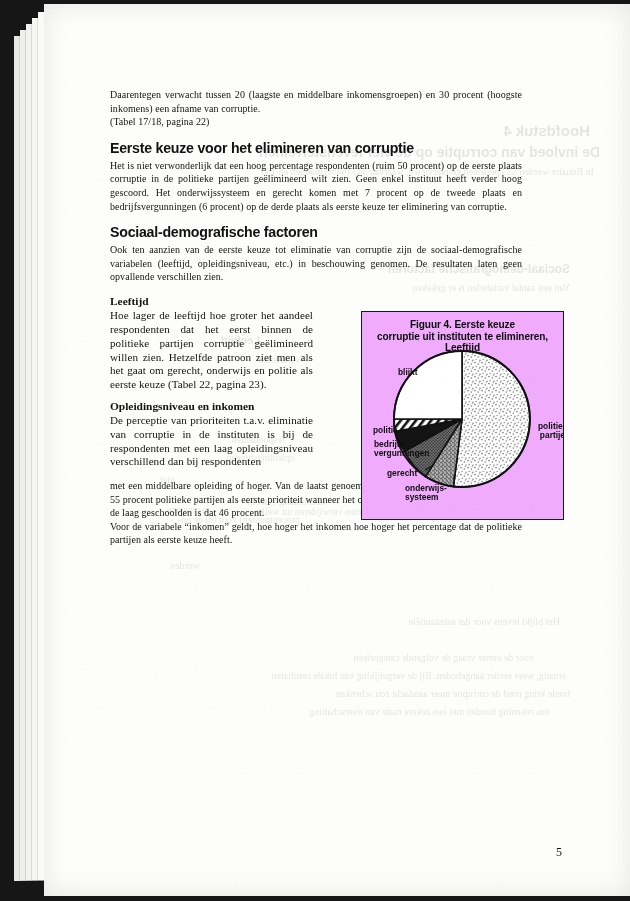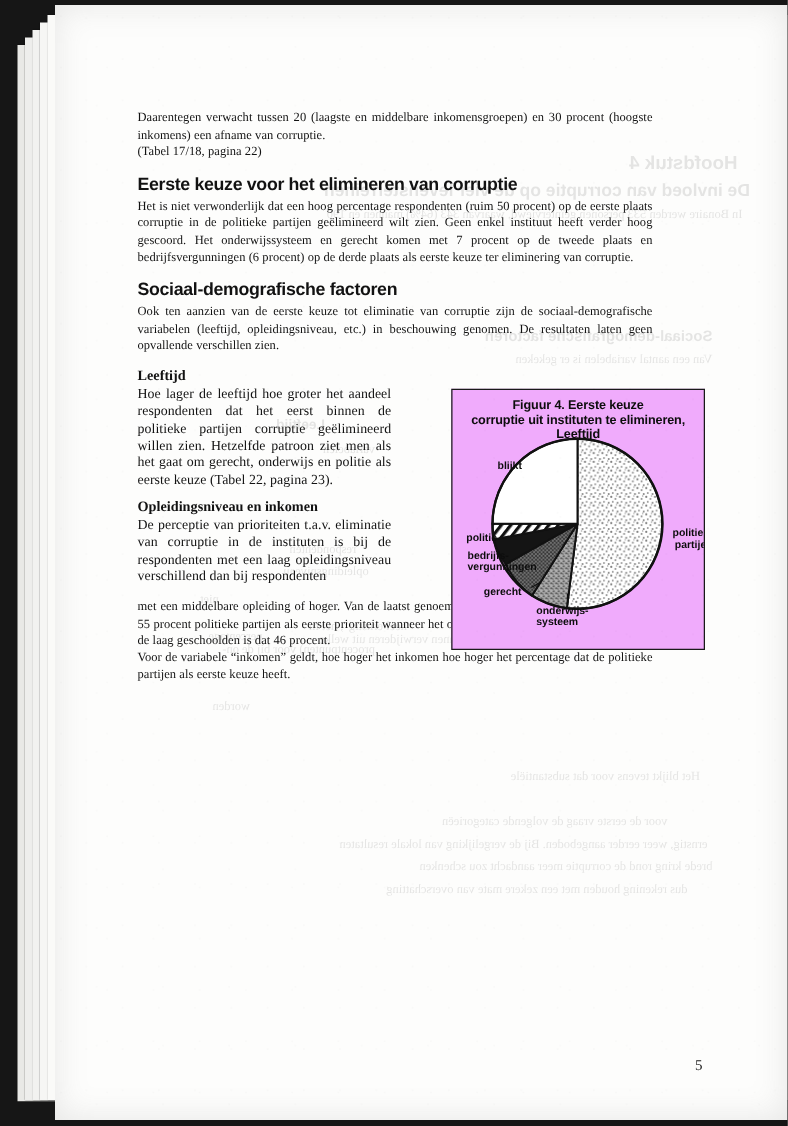--- a/index.html
+++ b/index.html
@@ -157,21 +157,21 @@
     font-weight: bold;
     font-size: 8.4px;
     line-height: 9.4px;
     color: #0d0d0d;
     white-space: pre-line;
   }
   #lbl-overig  { left: 36px;  top: 56px;  }
   #lbl-politie { left: 11px;  top: 114px; }
   #lbl-bedrijfs{ left: 12px;   top: 128px; }
   #lbl-gerecht { left: 25px;  top: 157px; }
-  #lbl-onderwijs{left: 43px;  top: 172px; margin-left: 24px; }
+  #lbl-onderwijs{left: 43px;  top: 172px; }
   #lbl-partijen{ left: 176px; top: 110px; text-align:center; }
 
   
   #page-number {
     position: absolute;
     right: 68px;
     bottom: 36px;
     font-family: "Liberation Serif", serif;
     font-size: 12px;
     color: #161616;

